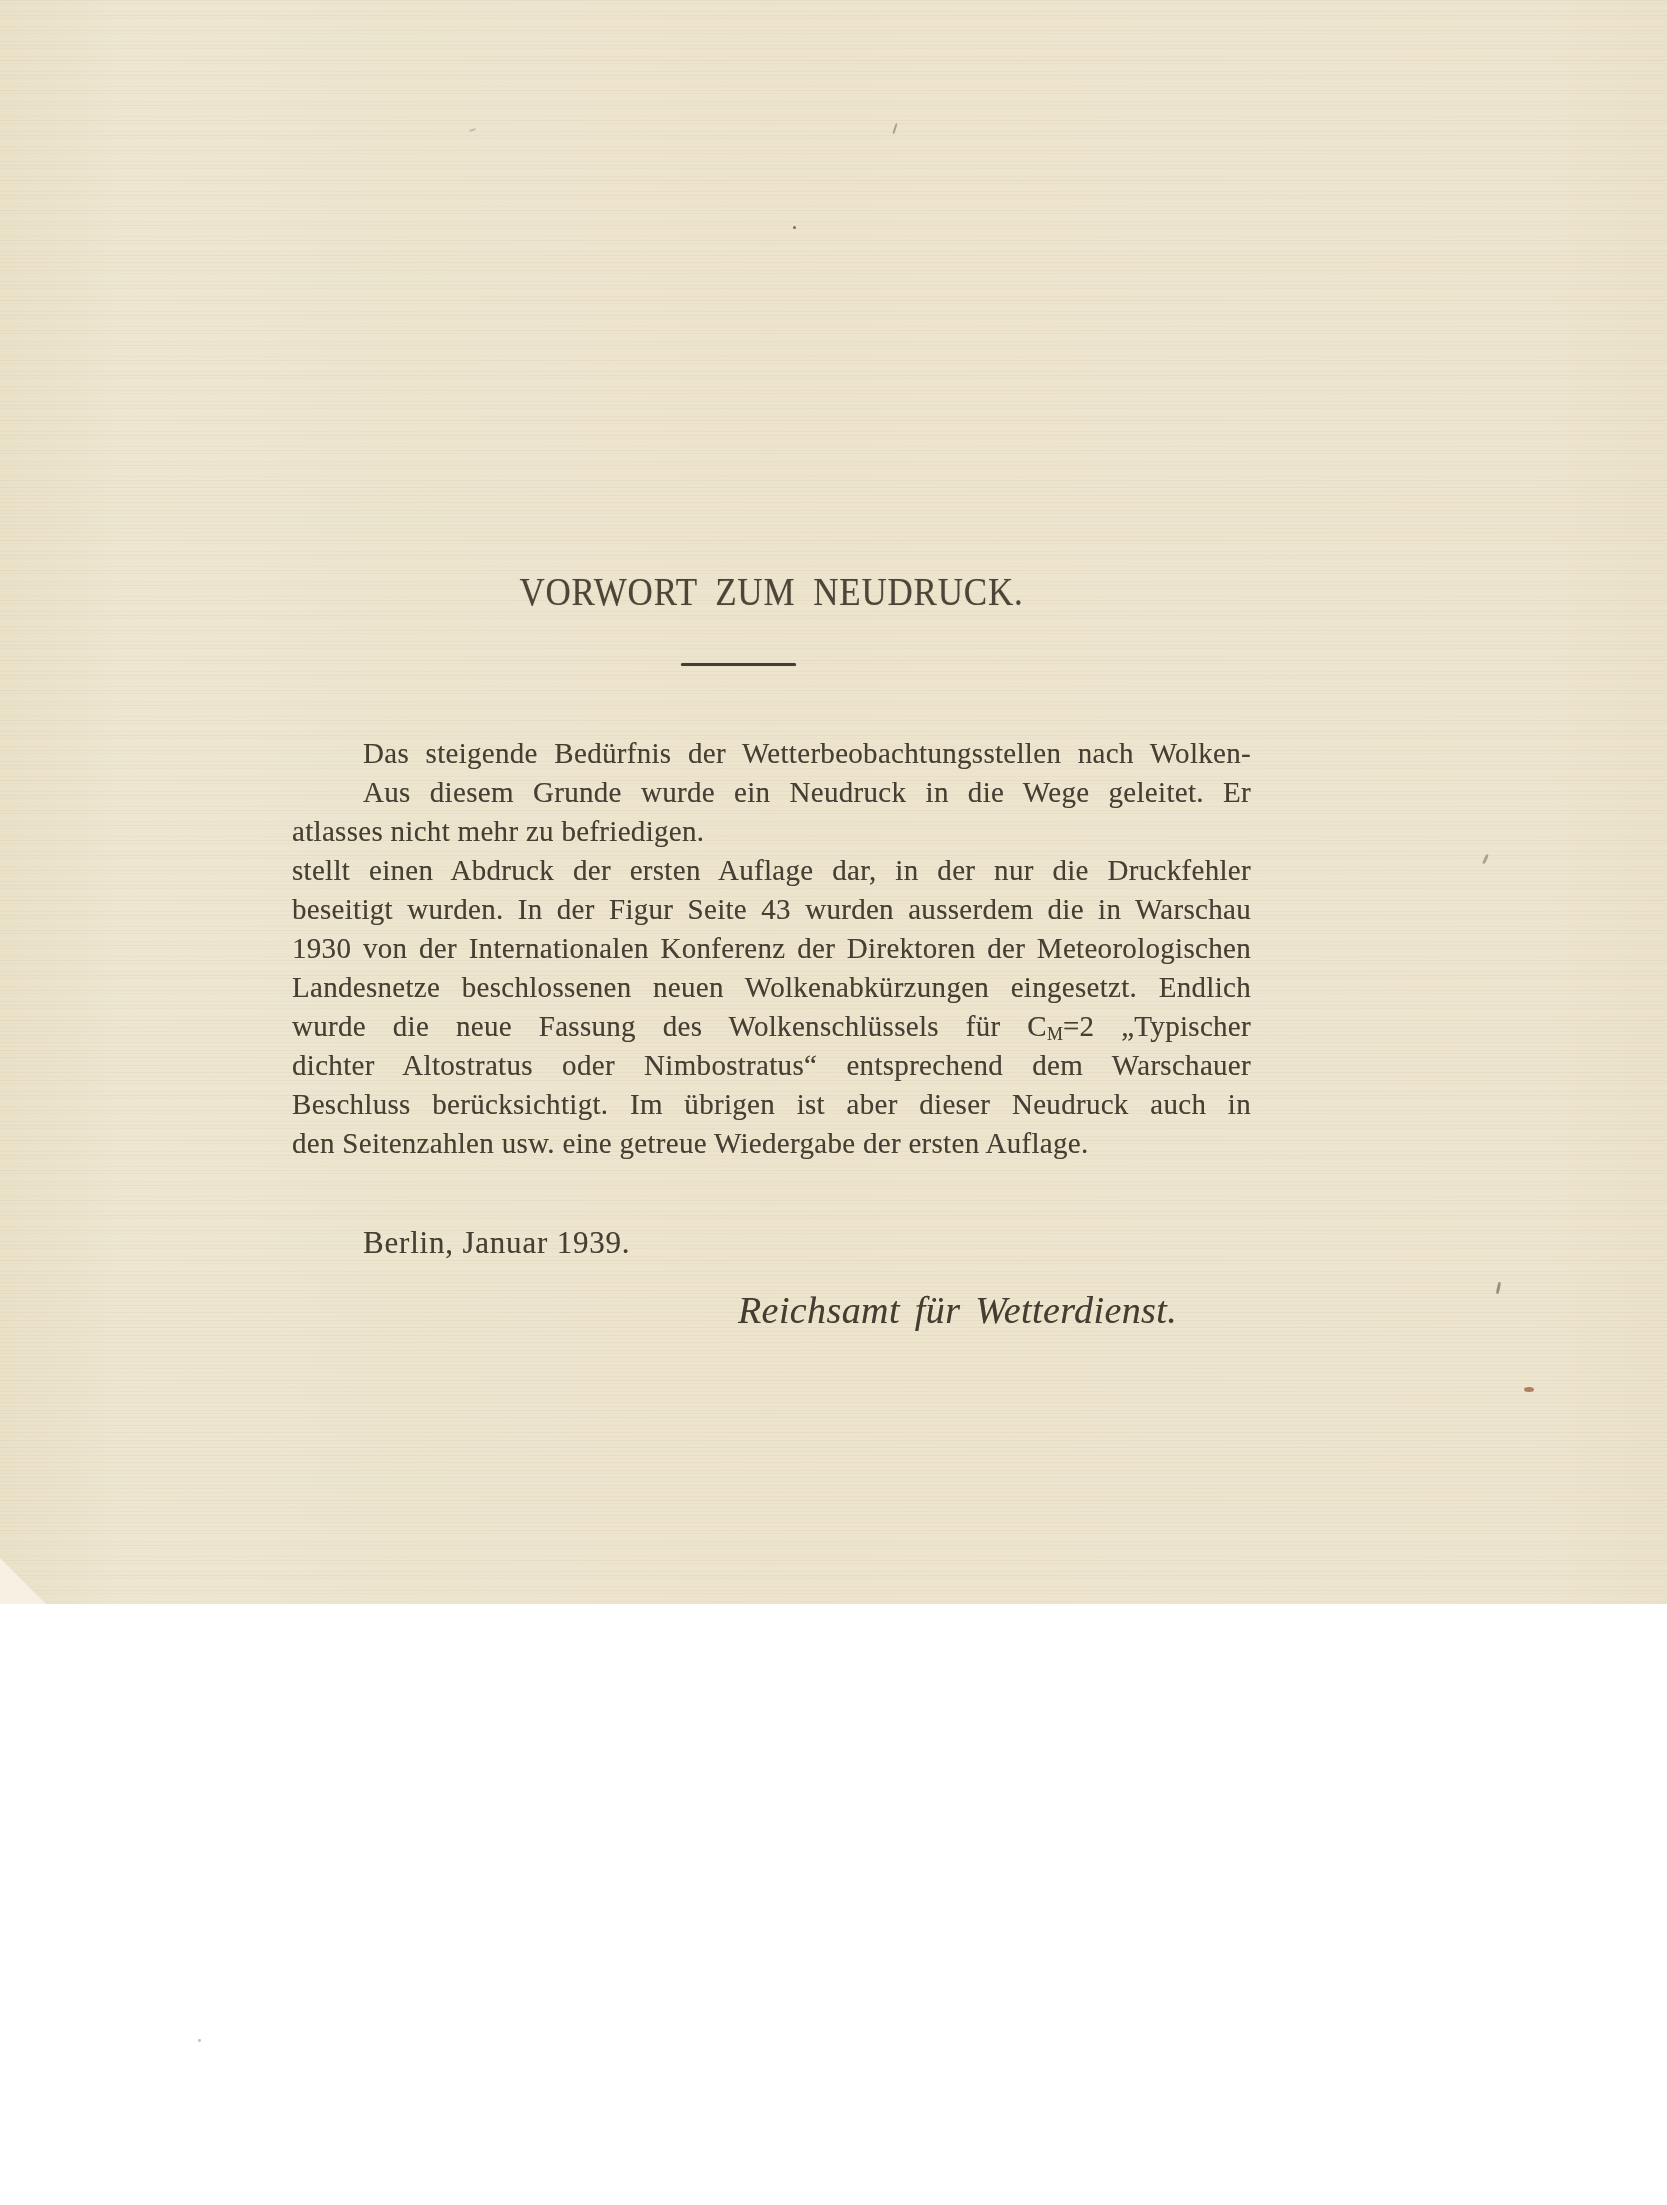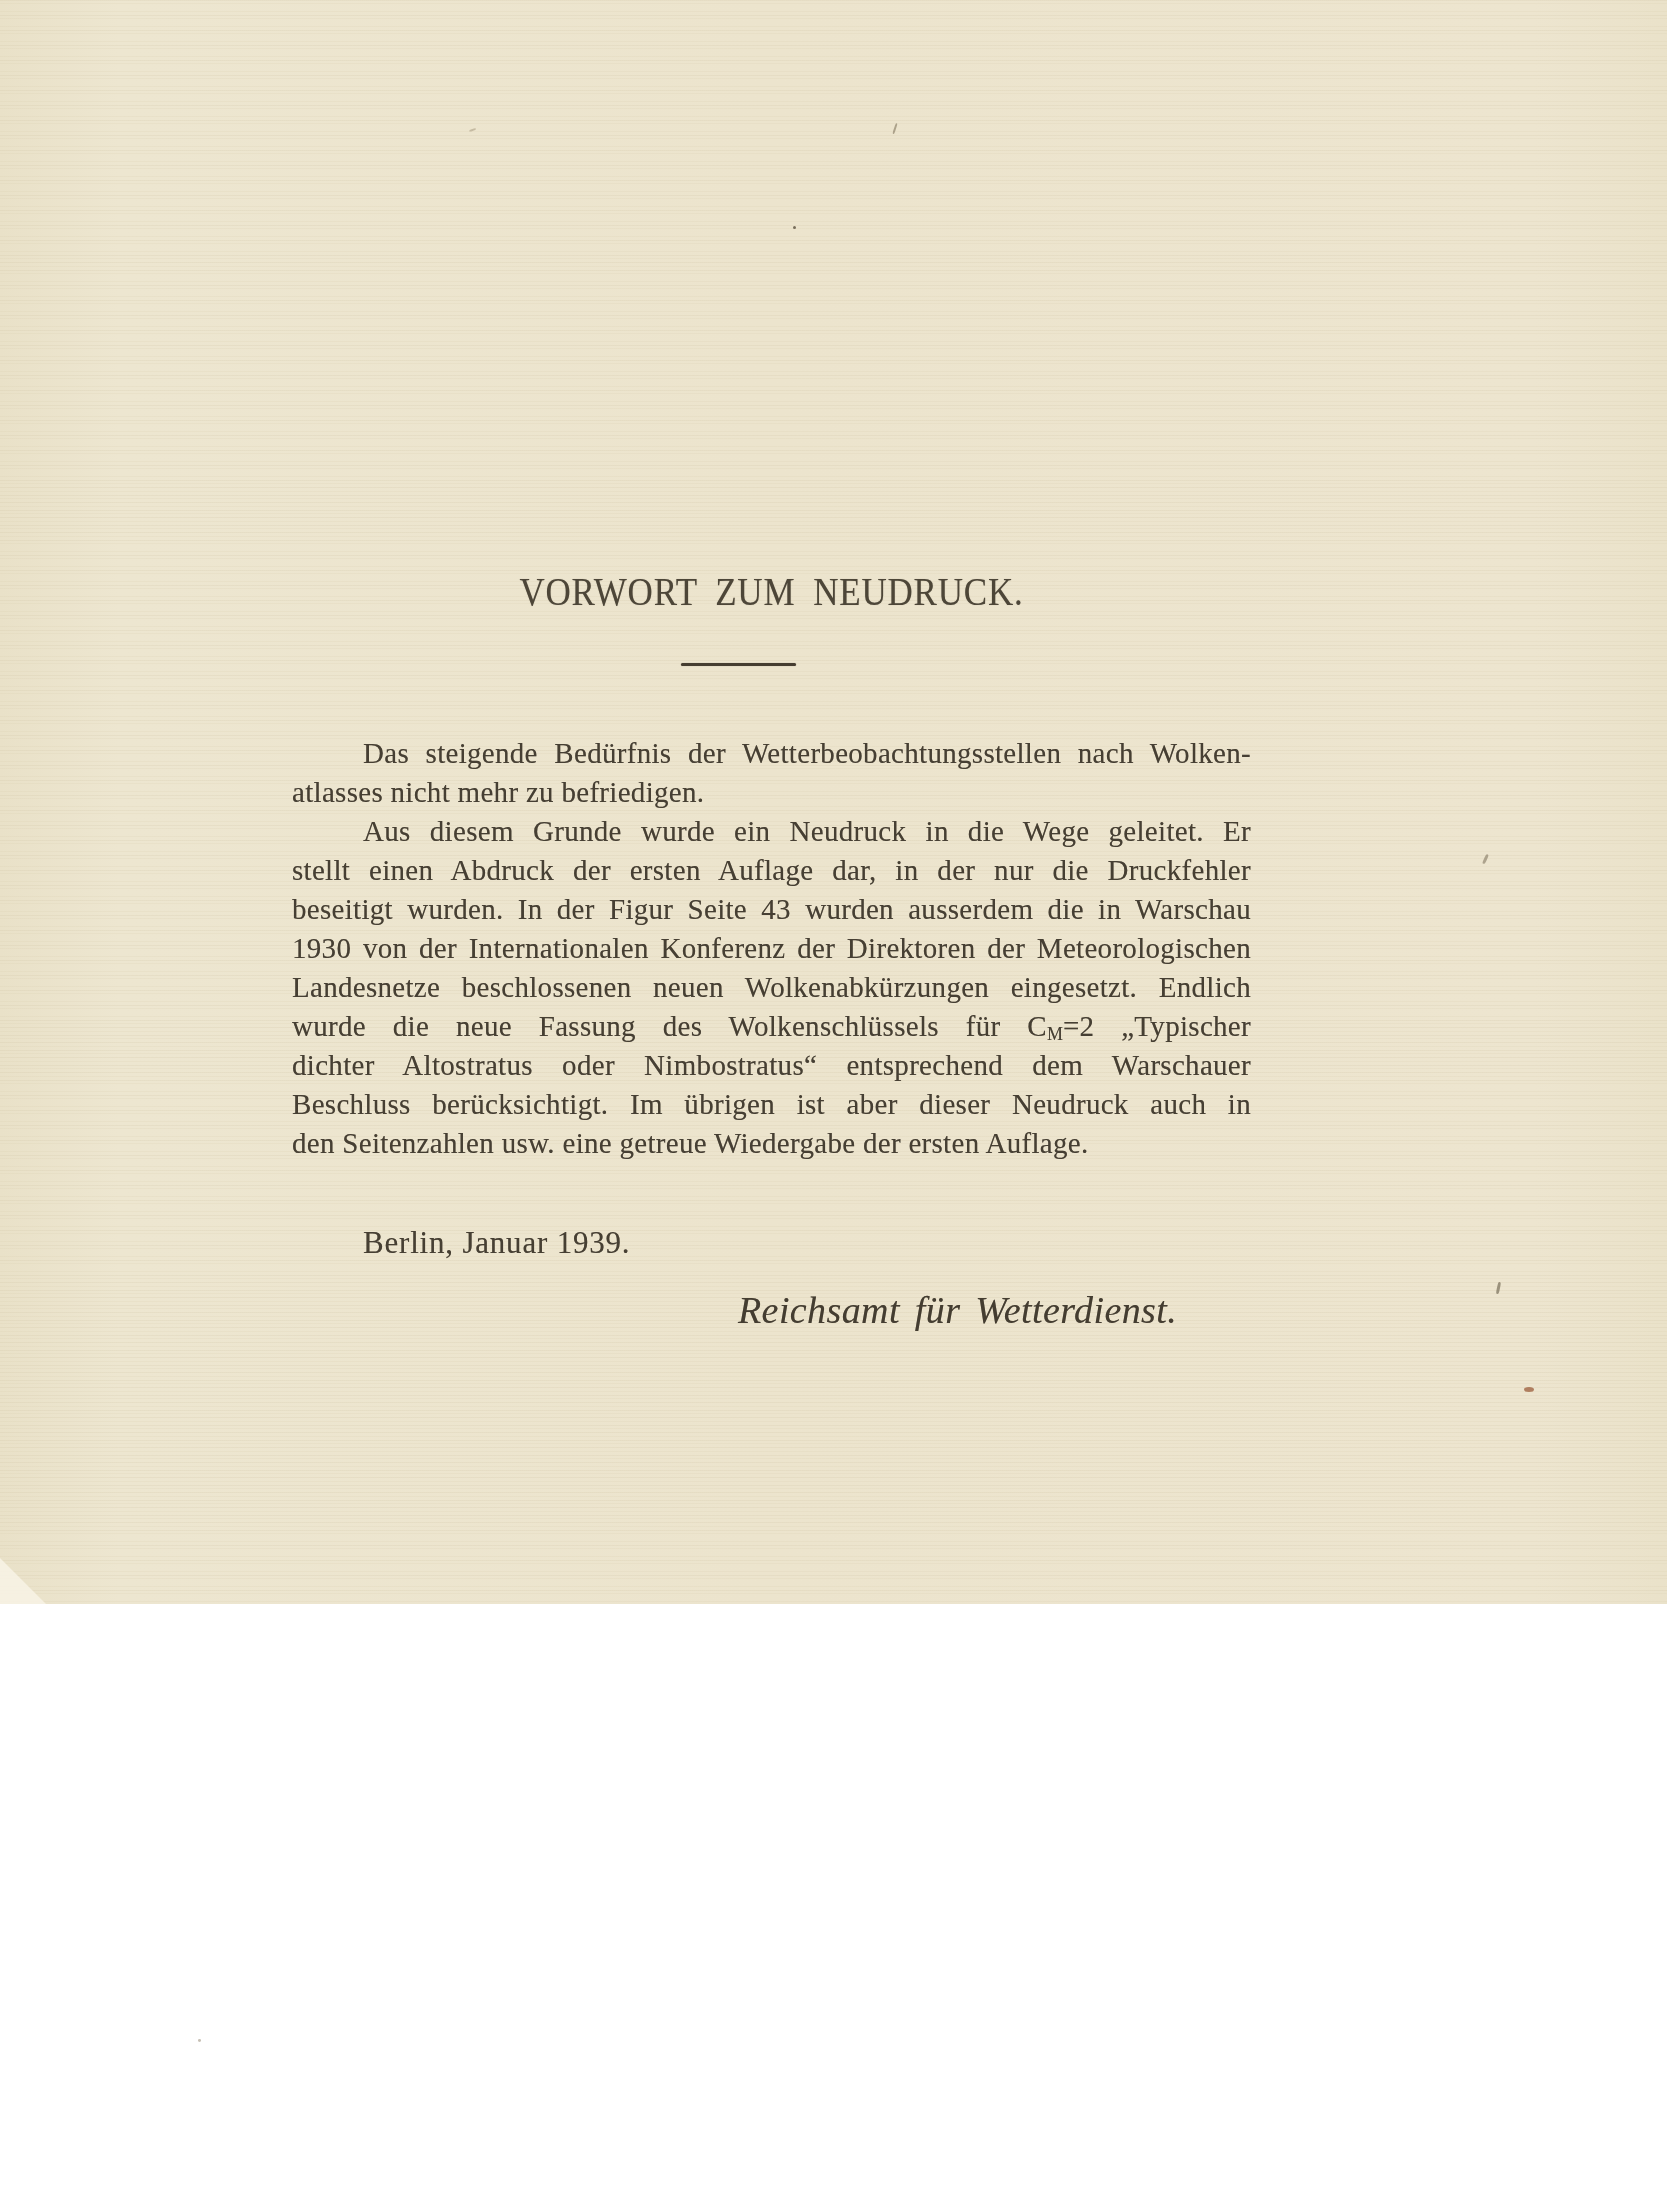--- a/index.html
+++ b/index.html
@@ -127,22 +127,22 @@
 <body>
 
 <div class="page">
 
   <h1 class="title">VORWORT ZUM NEUDRUCK.</h1>
 
   <div class="rule"></div>
 
   <div class="bodytext">
     <div class="line jl ind">Das steigende Bedürfnis der Wetterbeobachtungsstellen nach Wolken-</div>
+    <div class="line jl ind">Aus diesem Grunde wurde ein Neudruck in die Wege geleitet. Er</div>
     <div class="line">atlasses nicht mehr zu befriedigen.</div>
-    <div class="line jl ind">Aus diesem Grunde wurde ein Neudruck in die Wege geleitet. Er</div>
     <div class="line jl">stellt einen Abdruck der ersten Auflage dar, in der nur die Druckfehler</div>
     <div class="line jl">beseitigt wurden. In der Figur Seite 43 wurden ausserdem die in Warschau</div>
     <div class="line jl">1930 von der Internationalen Konferenz der Direktoren der Meteorologischen</div>
     <div class="line jl">Landesnetze beschlossenen neuen Wolkenabkürzungen eingesetzt. Endlich</div>
     <div class="line jl"><span>wurde die neue Fassung des Wolkenschlüssels für C</span><sub class="subm">M</sub><span>=2 „Typischer</span></div>
     <div class="line jl">dichter Altostratus oder Nimbostratus“ entsprechend dem Warschauer</div>
     <div class="line jl">Beschluss berücksichtigt. Im übrigen ist aber dieser Neudruck auch in</div>
     <div class="line">den Seitenzahlen usw. eine getreue Wiedergabe der ersten Auflage.</div>
   </div>
 

